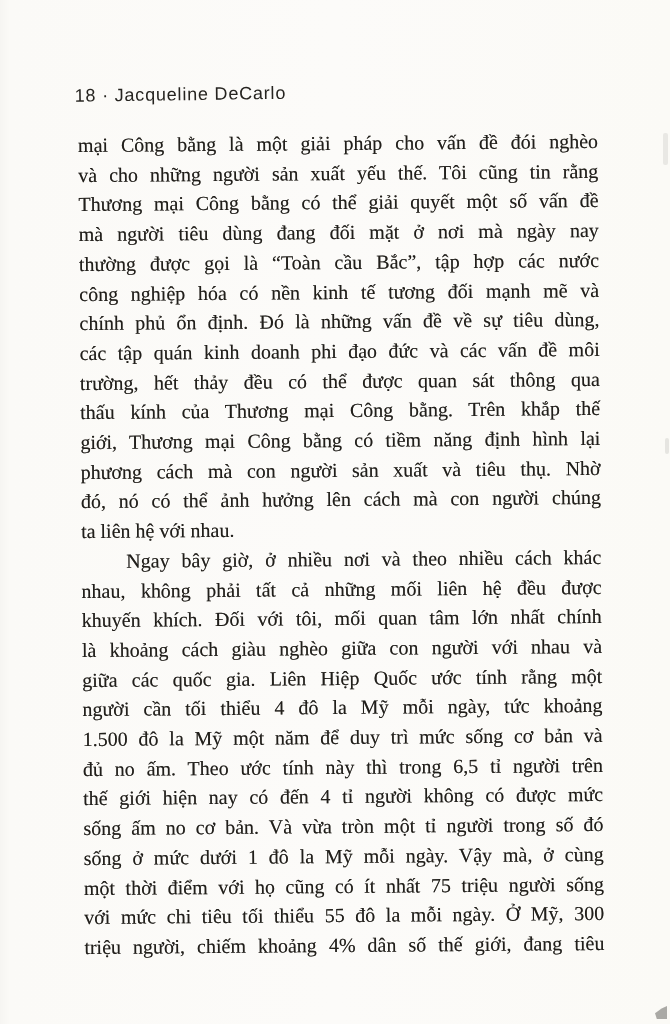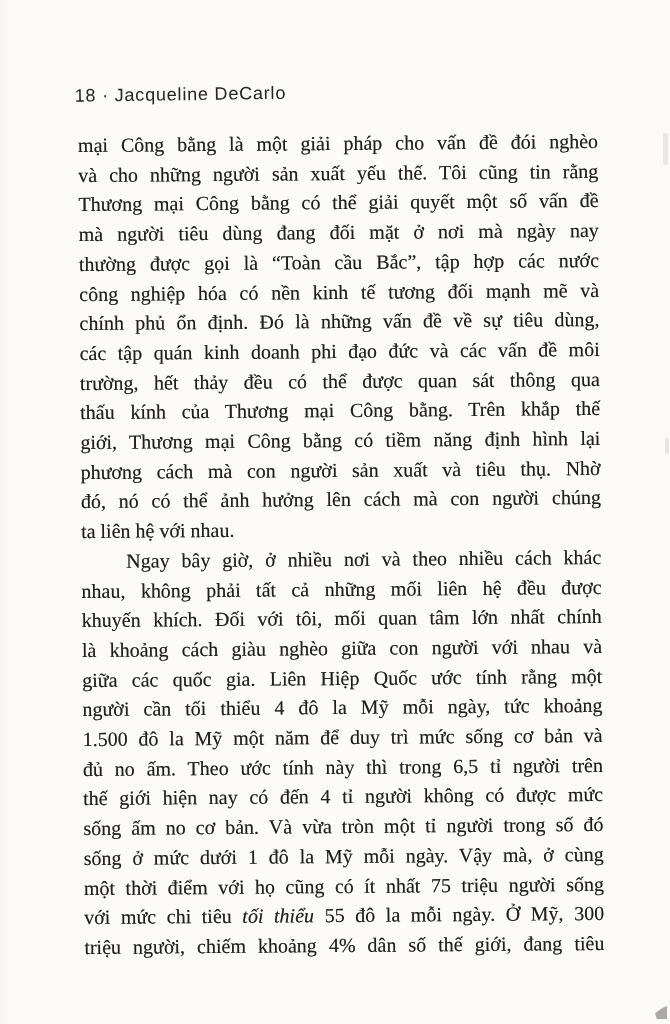--- a/index.html
+++ b/index.html
@@ -52,21 +52,20 @@
     text-justify: inter-word;
     white-space: normal;
   }
   .line.para-end {
     text-align-last: left;
   }
   .line.para-indent {
     padding-left: 45px;
   }
   .italic {
-    font-style: italic;
   }
   .edge-smudge-1 {
     position: absolute;
     right: 2px;
     top: 133px;
     width: 5px;
     height: 32px;
     background: #e9e8e4;
     border-radius: 2px;
   }

